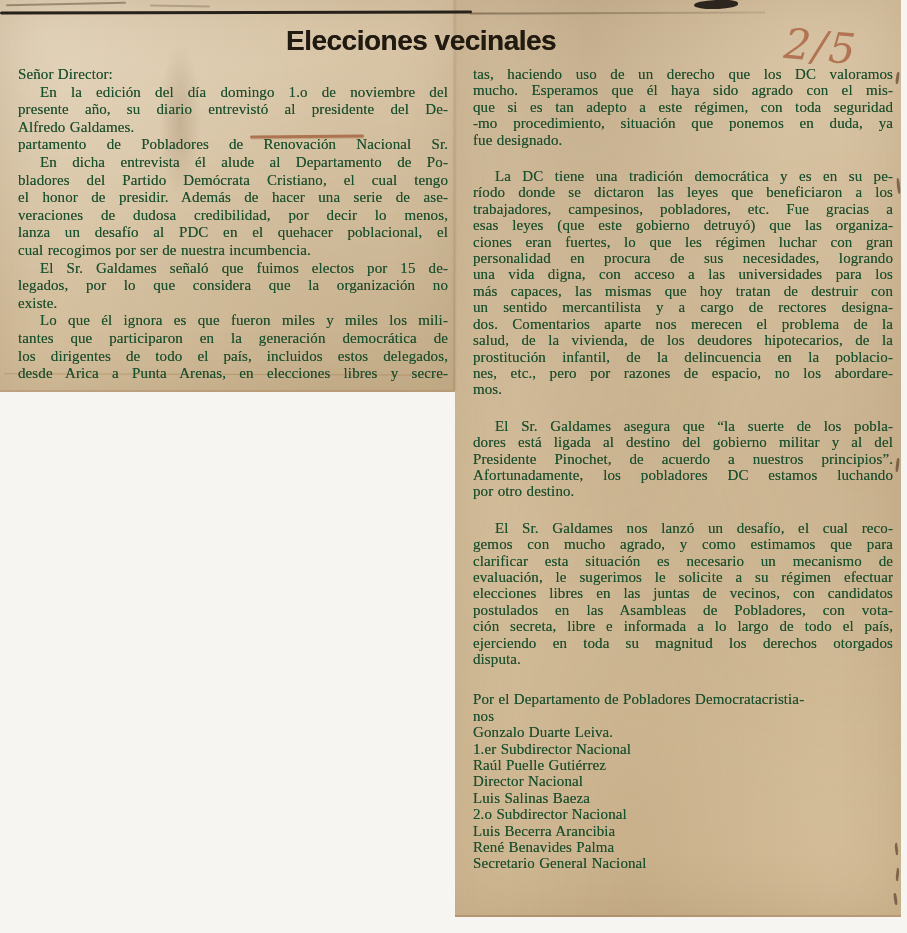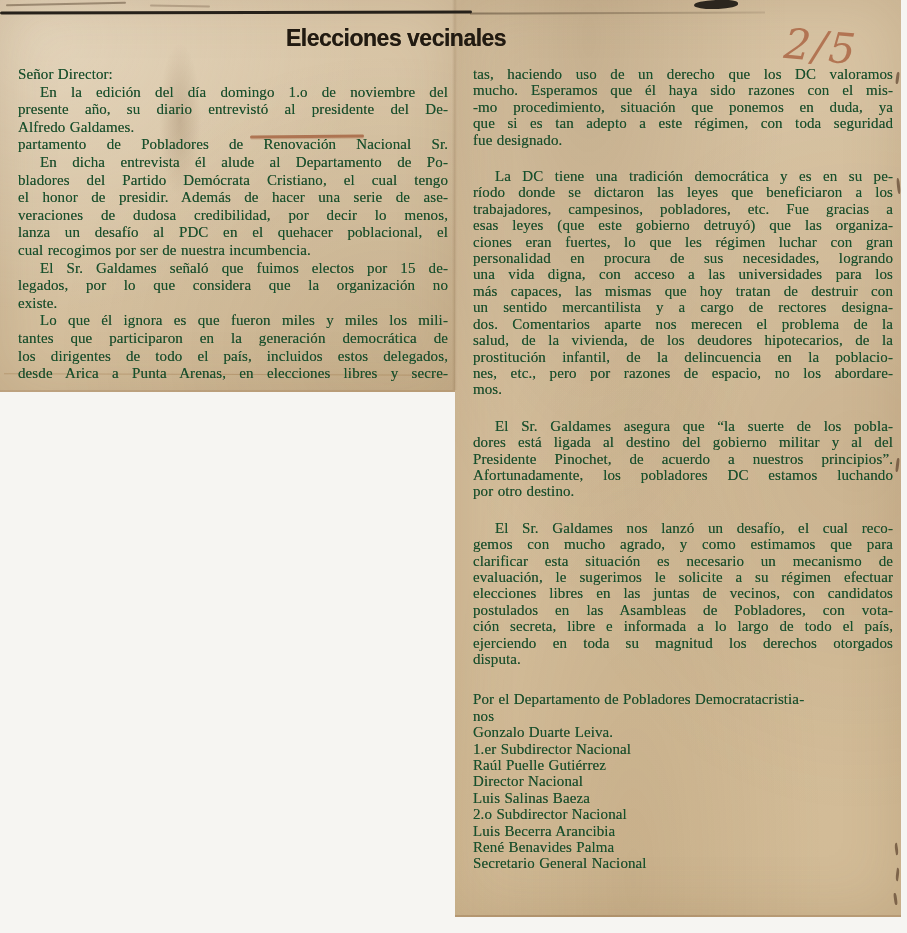--- a/index.html
+++ b/index.html
@@ -36,21 +36,21 @@
   .top-rule-faint{position:absolute;left:470px;top:12px;width:295px;height:2px;
     background:linear-gradient(90deg,rgba(60,45,28,.45),rgba(60,45,28,.12));transform:rotate(-.2deg);}
   .scribble{position:absolute;background:rgba(80,60,40,.45);border-radius:2px;}
   .scribble.s1{left:6px;top:3px;width:120px;height:2px;transform:rotate(-1.2deg);}
   .scribble.s2{left:150px;top:5px;width:60px;height:2px;transform:rotate(1deg);opacity:.6;}
   .blob{position:absolute;left:694px;top:0;width:44px;height:9px;background:#2c261e;
     border-radius:50% 40% 45% 50%;transform:rotate(-2deg);}
   .headline{
     position:absolute;left:286px;top:27px;margin:0;
     font-family:"Liberation Sans", sans-serif;font-weight:700;
-    font-size:23px;line-height:1;color:#211a11;letter-spacing:-.5px;
+    font-size:28px;line-height:1;color:#211a11;letter-spacing:-.5px;
     text-shadow:0 0 .6px rgba(33,26,17,.7);
   }
   .handmark{
     position:absolute;left:784px;top:22px;
     font-family:"DejaVu Serif", serif;font-style:italic;
     font-size:42px;color:#aa6240;opacity:.8;transform:rotate(5deg);
     letter-spacing:2px;
   }
   .hand-underline{position:absolute;left:250px;top:135px;width:114px;height:3px;
     background:rgba(160,90,55,.75);border-radius:2px;transform:rotate(-.6deg);
@@ -119,23 +119,23 @@
       <div class="para indent">
         <div class="line">Lo que él ignora es que fueron miles y miles los mili-</div>
         <div class="line">tantes que participaron en la generación democrática de</div>
         <div class="line">los dirigentes de todo el país, incluidos estos delegados,</div>
         <div class="line">desde Arica a Punta Arenas, en elecciones libres y secre-</div>
       </div>
     </div>
   <div class="col col-right">
       <div class="para">
         <div class="line">tas, haciendo uso de un derecho que los DC valoramos</div>
-        <div class="line">mucho. Esperamos que él haya sido razones con el mis-</div>
+        <div class="line">mucho. Esperamos que él haya sido agrado con el mis-</div>
+        <div class="line">que si es tan adepto a este régimen, con toda seguridad</div>
         <div class="line">-mo procedimiento, situación que ponemos en duda, ya</div>
-        <div class="line">que si es tan adepto a este régimen, con toda seguridad</div>
         <div class="line last">fue designado.</div>
       </div>
       <div class="para indent spaced">
         <div class="line">La DC tiene una tradición democrática y es en su pe-</div>
         <div class="line">ríodo donde se dictaron las leyes que beneficiaron a los</div>
         <div class="line">trabajadores, campesinos, pobladores, etc. Fue gracias a</div>
         <div class="line">esas leyes (que este gobierno detruyó) que las organiza-</div>
         <div class="line">ciones eran fuertes, lo que les régimen luchar con gran</div>
         <div class="line">personalidad en procura de sus necesidades, logrando</div>
         <div class="line">una vida digna, con acceso a las universidades para los</div>

